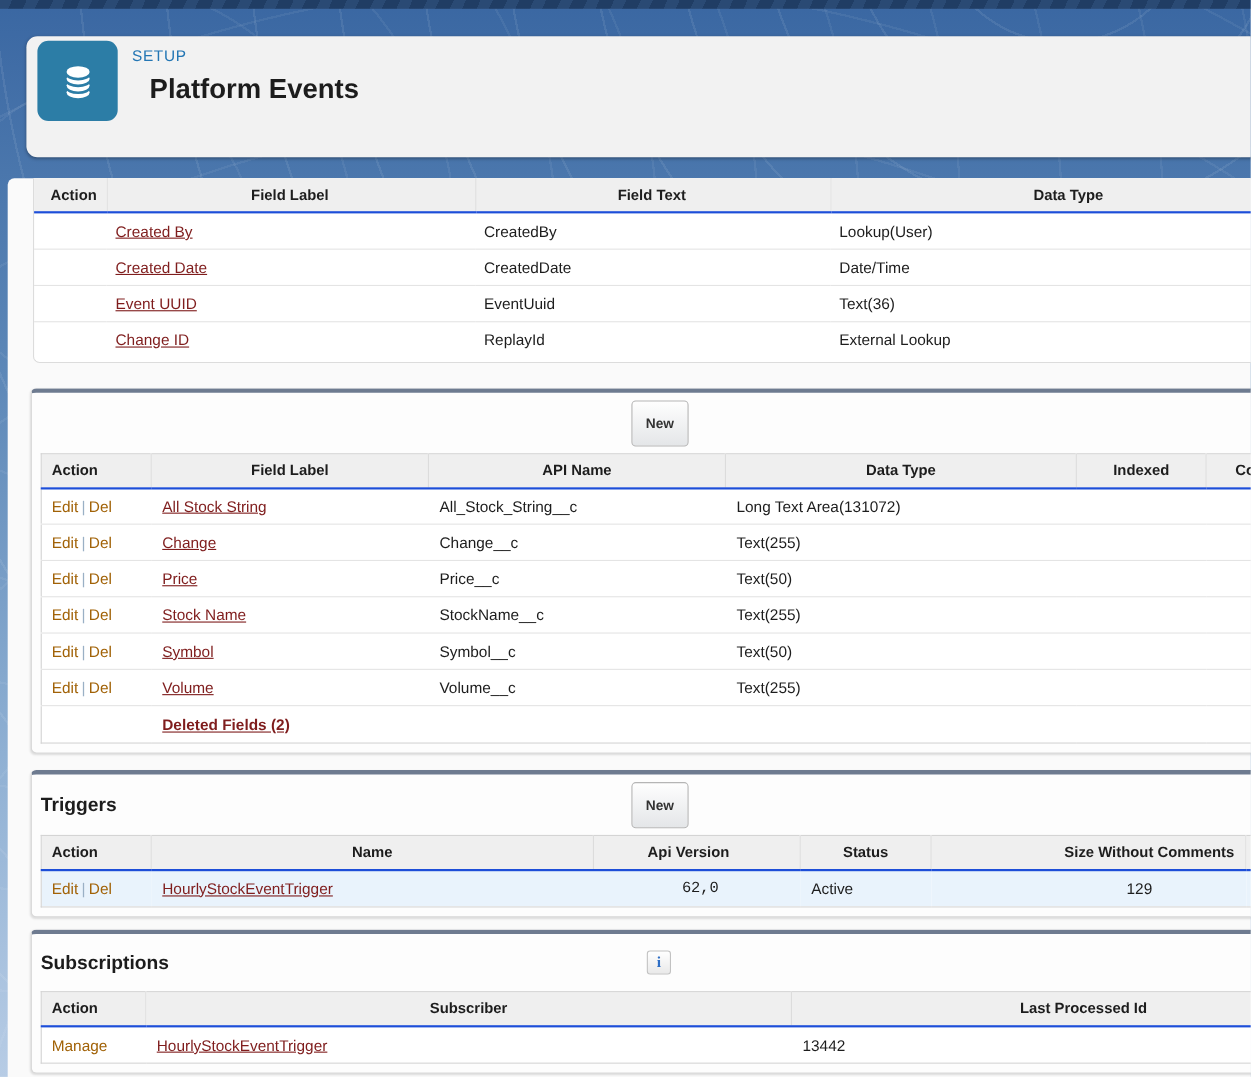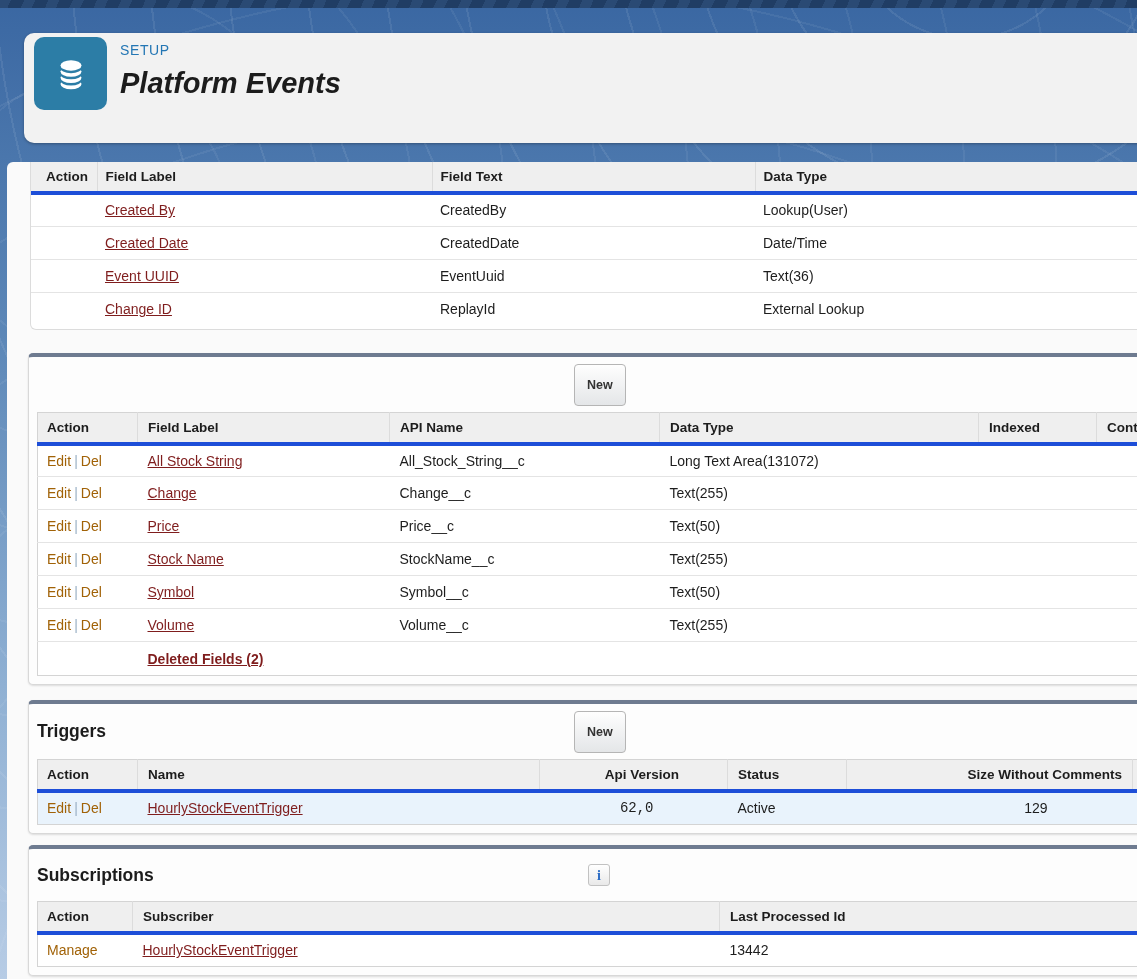--- a/index.html
+++ b/index.html
@@ -32,38 +32,38 @@
   .icon-tile {
     position:absolute; left:10px; top:4px; width:73px; height:73px;
     background:#2c7da6; border-radius:10px;
     display:flex; align-items:center; justify-content:center;
   }
   .header-eyebrow {
     position:absolute; left:96px; top:9px;
     font-size:14px; letter-spacing:.6px; color:#2376b4;
   }
   .header-title {
-    position:absolute; left:96px; top:34px;
-    font-size:29px; font-weight:bold; color:#1c1c1c;font-style:italic;
+    position:absolute; left:112px; top:34px;
+    font-size:25px; font-weight:bold; color:#1c1c1c;
   }
 
   
   .main-panel {
     position:absolute; left:7px; top:162px; width:1140px; height:817px;
     background:#fafafa; border-top-left-radius:6px;
   }
 
   
   table { border-collapse:collapse; table-layout:fixed; font-size:14px; color:#1d1d1d; }
   th {
     background:#efefef; text-align:left; font-weight:bold; font-size:13.5px;
-    height:31px; padding:0 10px; border-bottom:4px solid #1d4ed8;
+    height:31px; padding:0 10px; border-bottom:2px solid #1d4ed8;
     white-space:nowrap; overflow:hidden;
   }
-  th + th { border-left:1px solid #dcdcdc; }
+  th + th { border-left:1px solid #dcdcdc;text-align:center; }
   td { height:33px; padding:0 10px; border-top:1px solid #e4e4e4; white-space:nowrap; overflow:hidden; }
   tr:first-child td { border-top:none; }
   .col-right { text-align:right; }
   a.action-link { color:#a16207; text-decoration:none; cursor:pointer; }
   .pipe { color:#9ab0c5; padding:0 3px; }
   a.dark-link { color:#7f1d1d; text-decoration:underline; cursor:pointer; }
   a.dark-link.bold { font-weight:bold; }
 
   
   .std-card {
@@ -100,21 +100,21 @@
     width:22px; height:22px; border:1px solid #c2c2c2; border-radius:3px;
     background:linear-gradient(#ffffff, #e9e9e9);
     font-family:"Liberation Serif", serif; font-size:14px; font-weight:bold; color:#2e6ec5;
     line-height:19px; text-align:center; cursor:pointer;
   }
   .inner-table { margin:0 8px 8px 8px; border:1px solid #d4d4d4; background:#fff; }
   .inner-table th:first-child, .inner-table td:first-child { padding-left:9px; }
   .tall td { height:34px; }
   .hl td { background:#e9f3fc; }
 
-  .pad-api-th { padding-right:48px; }
+  .pad-api-th { padding-right:64px; }
   .pad-api-td { padding-right:74px;font-family:Liberation Mono, monospace; }
   .pad-size-td { padding-right:85px; }
 </style>
 </head>
 <body>
 
 <div class="top-strip"></div>
 
 <div class="header-card">
   <div class="icon-tile">

